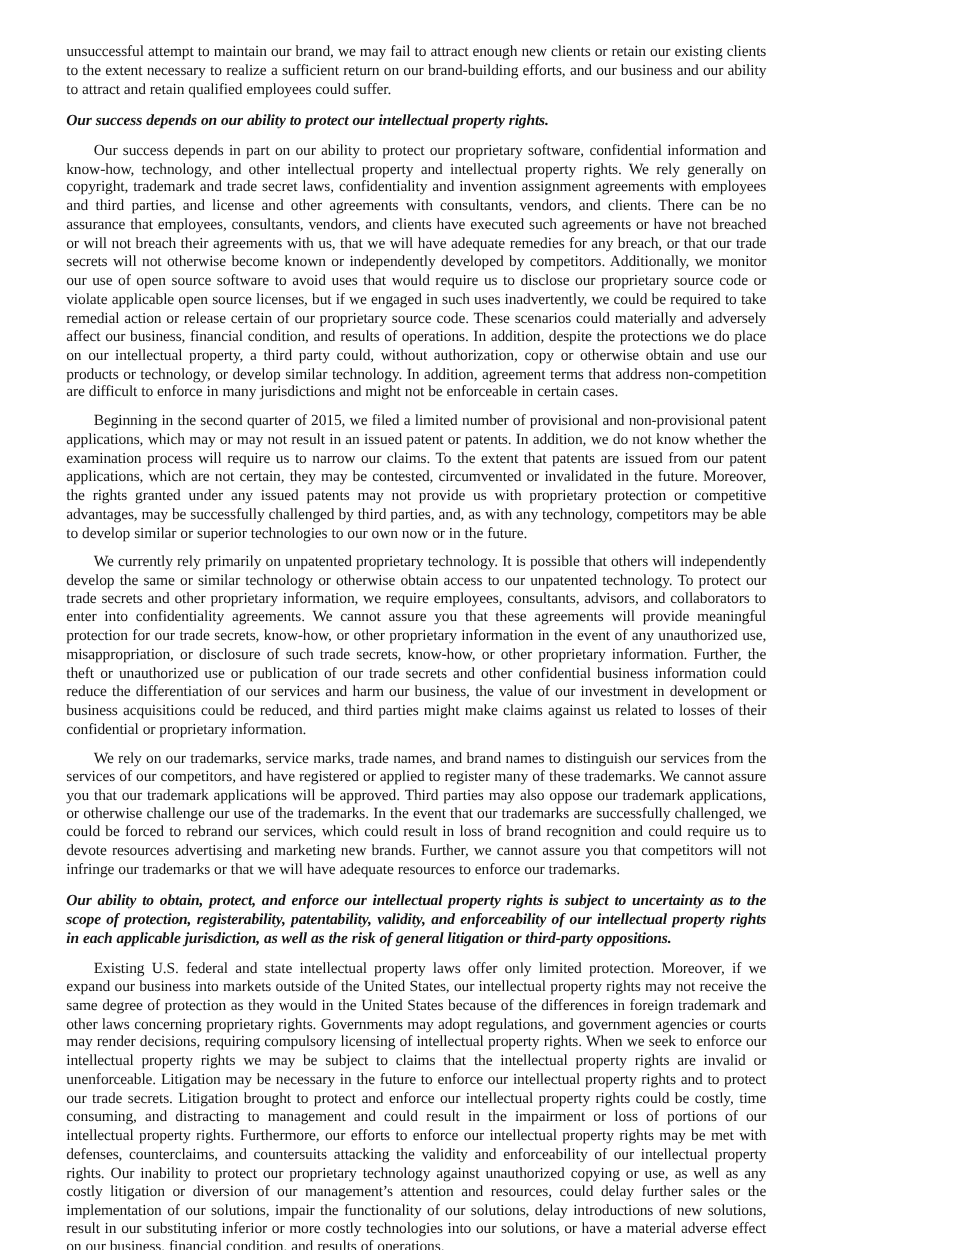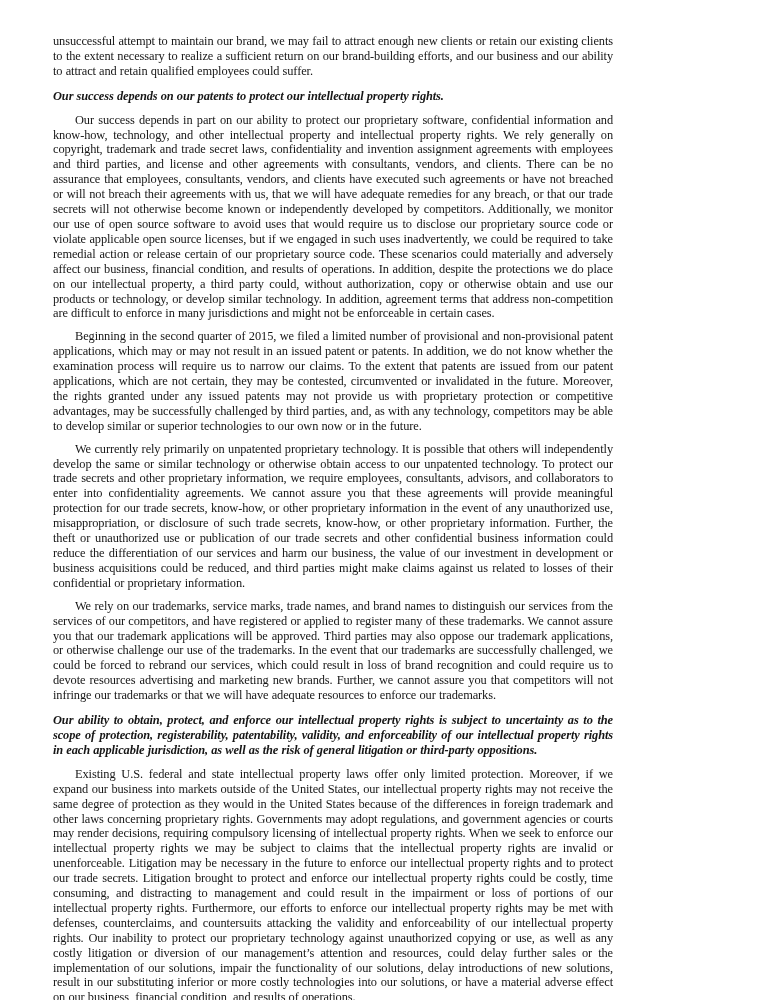--- a/index.html
+++ b/index.html
@@ -48,21 +48,21 @@
     line-height: 14.9px;
     display: inline-block;
   }
 </style>
 </head>
 <body>
 
 <div class="page">
   <div class="content">
     <p class="para">unsuccessful attempt to maintain our brand, we may fail to attract enough new clients or retain our existing clients to the extent necessary to realize a sufficient return on our brand-building efforts, and our business and our ability to attract and retain qualified employees could suffer.</p>
-    <p class="para heading">Our success depends on our patents to protect our intellectual property rights.</p>
+    <p class="para heading">Our success depends on our ability to protect our intellectual property rights.</p>
     <p class="para indent">Our success depends in part on our ability to protect our proprietary software, confidential information and know-how, technology, and other intellectual property and intellectual property rights. We rely generally on copyright, trademark and trade secret laws, confidentiality and invention assignment agreements with employees and third parties, and license and other agreements with consultants, vendors, and clients. There can be no assurance that employees, consultants, vendors, and clients have executed such agreements or have not breached or will not breach their agreements with us, that we will have adequate remedies for any breach, or that our trade secrets will not otherwise become known or independently developed by competitors. Additionally, we monitor our use of open source software to avoid uses that would require us to disclose our proprietary source code or violate applicable open source licenses, but if we engaged in such uses inadvertently, we could be required to take remedial action or release certain of our proprietary source code. These scenarios could materially and adversely affect our business, financial condition, and results of operations. In addition, despite the protections we do place on our intellectual property, a third party could, without authorization, copy or otherwise obtain and use our products or technology, or develop similar technology. In addition, agreement terms that address non-competition are difficult to enforce in many jurisdictions and might not be enforceable in certain cases.</p>
     <p class="para indent">Beginning in the second quarter of 2015, we filed a limited number of provisional and non-provisional patent applications, which may or may not result in an issued patent or patents. In addition, we do not know whether the examination process will require us to narrow our claims. To the extent that patents are issued from our patent applications, which are not certain, they may be contested, circumvented or invalidated in the future. Moreover, the rights granted under any issued patents may not provide us with proprietary protection or competitive advantages, may be successfully challenged by third parties, and, as with any technology, competitors may be able to develop similar or superior technologies to our own now or in the future.</p>
     <p class="para indent">We currently rely primarily on unpatented proprietary technology. It is possible that others will independently develop the same or similar technology or otherwise obtain access to our unpatented technology. To protect our trade secrets and other proprietary information, we require employees, consultants, advisors, and collaborators to enter into confidentiality agreements. We cannot assure you that these agreements will provide meaningful protection for our trade secrets, know-how, or other proprietary information in the event of any unauthorized use, misappropriation, or disclosure of such trade secrets, know-how, or other proprietary information. Further, the theft or unauthorized use or publication of our trade secrets and other confidential business information could reduce the differentiation of our services and harm our business, the value of our investment in development or business acquisitions could be reduced, and third parties might make claims against us related to losses of their confidential or proprietary information.</p>
     <p class="para indent">We rely on our trademarks, service marks, trade names, and brand names to distinguish our services from the services of our competitors, and have registered or applied to register many of these trademarks. We cannot assure you that our trademark applications will be approved. Third parties may also oppose our trademark applications, or otherwise challenge our use of the trademarks. In the event that our trademarks are successfully challenged, we could be forced to rebrand our services, which could result in loss of brand recognition and could require us to devote resources advertising and marketing new brands. Further, we cannot assure you that competitors will not infringe our trademarks or that we will have adequate resources to enforce our trademarks.</p>
     <p class="para heading">Our ability to obtain, protect, and enforce our intellectual property rights is subject to uncertainty as to the scope of protection, registerability, patentability, validity, and enforceability of our intellectual property rights in each applicable jurisdiction, as well as the risk of general litigation or third-party oppositions.</p>
     <p class="para indent">Existing U.S. federal and state intellectual property laws offer only limited protection. Moreover, if we expand our business into markets outside of the United States, our intellectual property rights may not receive the same degree of protection as they would in the United States because of the differences in foreign trademark and other laws concerning proprietary rights. Governments may adopt regulations, and government agencies or courts may render decisions, requiring compulsory licensing of intellectual property rights. When we seek to enforce our intellectual property rights we may be subject to claims that the intellectual property rights are invalid or unenforceable. Litigation may be necessary in the future to enforce our intellectual property rights and to protect our trade secrets. Litigation brought to protect and enforce our intellectual property rights could be costly, time consuming, and distracting to management and could result in the impairment or loss of portions of our intellectual property rights. Furthermore, our efforts to enforce our intellectual property rights may be met with defenses, counterclaims, and countersuits attacking the validity and enforceability of our intellectual property rights. Our inability to protect our proprietary technology against unauthorized copying or use, as well as any costly litigation or diversion of our management’s attention and resources, could delay further sales or the implementation of our solutions, impair the functionality of our solutions, delay introductions of new solutions, result in our substituting inferior or more costly technologies into our solutions, or have a material adverse effect on our business, financial condition, and results of operations.</p>
   </div>
 </div>
 
 </body></html>

